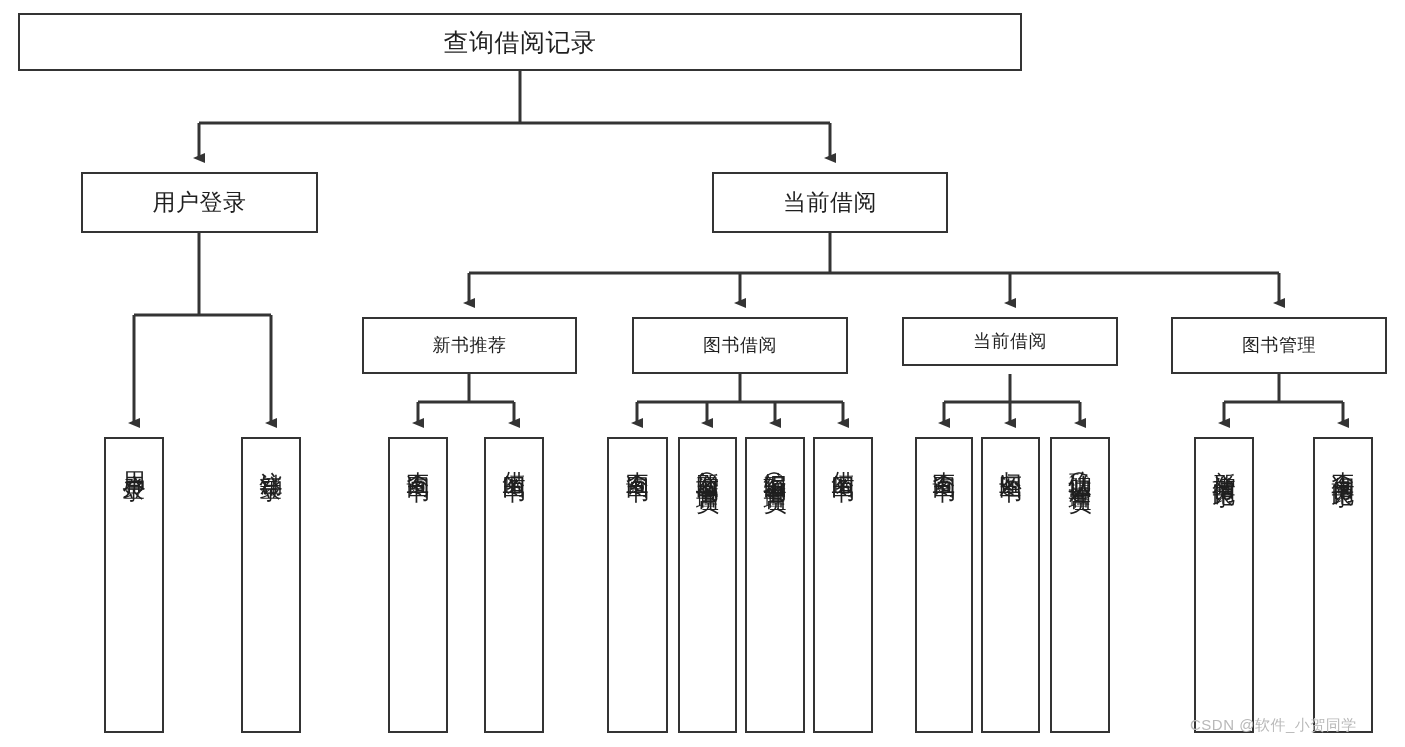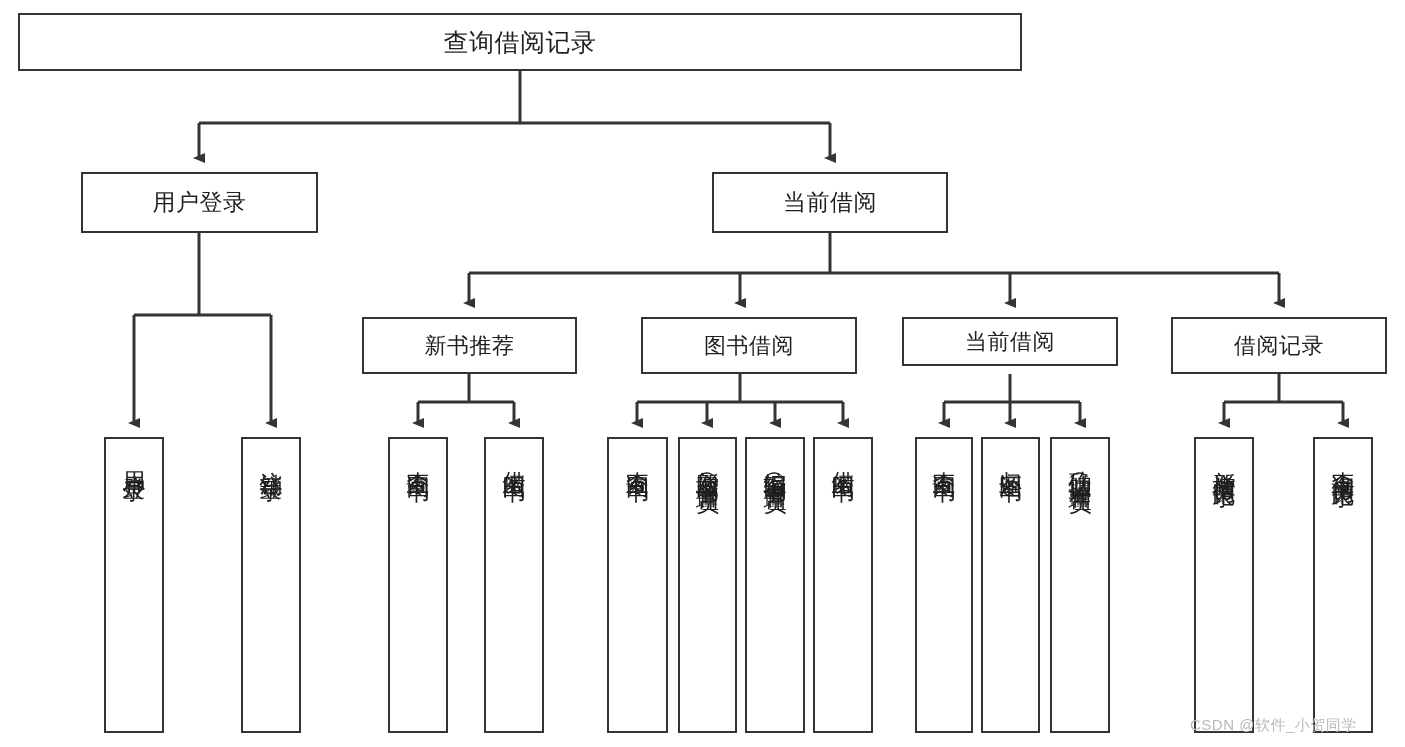--- a/index.html
+++ b/index.html
@@ -37,21 +37,21 @@
   }
   .node .label {
     text-align: center;
     line-height: 1.08;
     letter-spacing: 0.5px;
     color: #1f1f1f;
     white-space: nowrap;
   }
   .node.root .label { font-size: 25px; }
   .node.lvl2 .label { font-size: 23px; }
-  .node.lvl3 .label { font-size: 22px; }
+  .node.lvl3 .label { font-size: 18px; }
   .node.leaf {
     align-items: flex-start;
     justify-content: center;
     padding-top: 14px;
   }
   .node.leaf .label {
     writing-mode: vertical-rl;
     text-orientation: upright;
     font-size: 23px;
     line-height: 1.0;
@@ -128,28 +128,28 @@
   <div class="node lvl2" style="left:81px; top:172px; width:237px; height:61px;">
     <span class="label">用户登录</span>
   </div>
   <div class="node lvl2" style="left:712px; top:172px; width:236px; height:61px;">
     <span class="label">当前借阅</span>
   </div>
 
   <div class="node lvl3" style="left:362px; top:317px; width:215px; height:57px;">
     <span class="label">新书推荐</span>
   </div>
-  <div class="node lvl3" style="left:632px; top:317px; width:216px; height:57px;margin-left:9px;">
+  <div class="node lvl3" style="left:632px; top:317px; width:216px; height:57px;">
     <span class="label">图书借阅</span>
   </div>
   <div class="node lvl3" style="left:902px; top:317px; width:216px; height:49px;">
     <span class="label">当前借阅</span>
   </div>
   <div class="node lvl3" style="left:1171px; top:317px; width:216px; height:57px;">
-    <span class="label">借阅记录</span>
+    <span class="label">图书管理</span>
   </div>
 
   <div class="node leaf" style="left:104px; top:437px; width:60px; height:296px;">
     <span class="label">用户登录</span>
   </div>
   <div class="node leaf" style="left:241px; top:437px; width:60px; height:296px;">
     <span class="label">注销登录</span>
   </div>
   <div class="node leaf" style="left:388px; top:437px; width:60px; height:296px;">
     <span class="label">查询图书</span>

